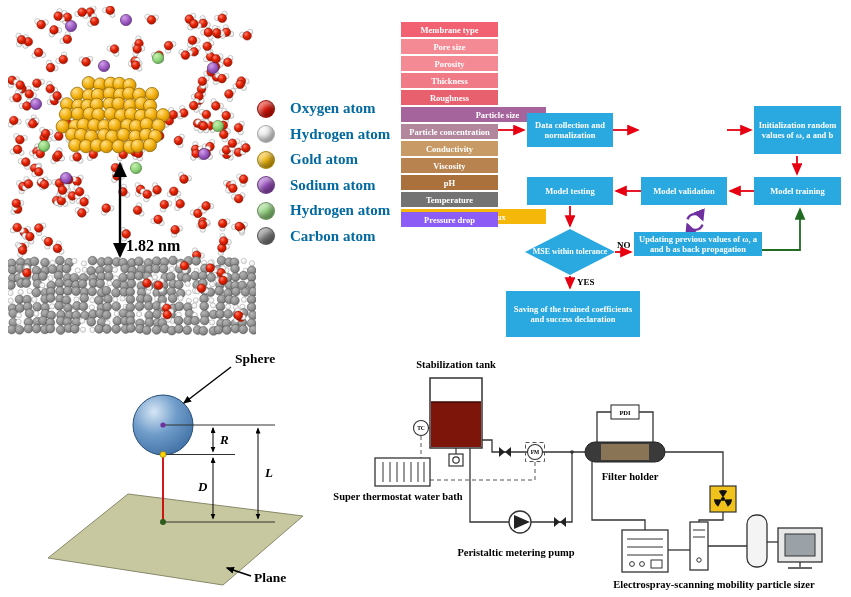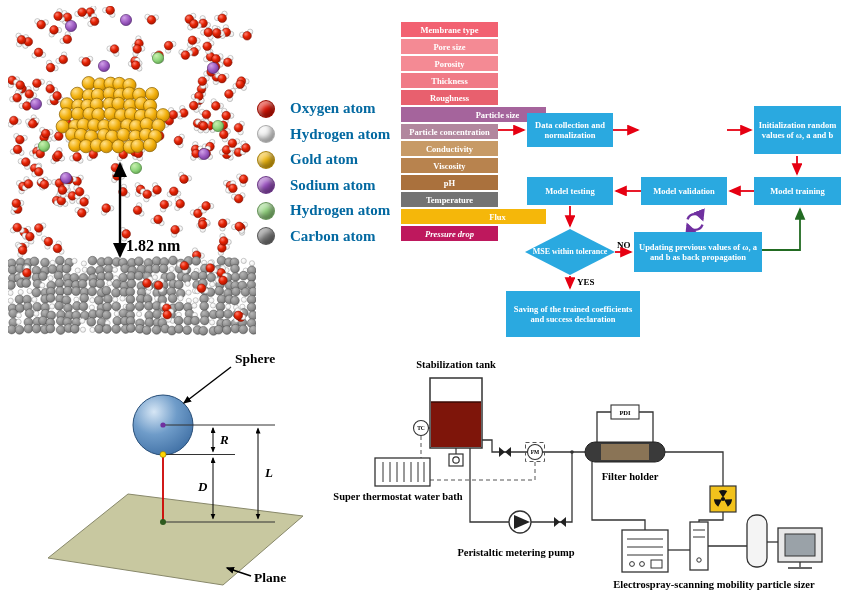--- a/index.html
+++ b/index.html
@@ -1038,29 +1038,29 @@
   <div class="param" style="top: 56px; background: rgb(244, 138, 148);">Porosity</div>
   <div class="param" style="top: 73px; background: rgb(240, 122, 134);">Thickness</div>
   <div class="param" style="top: 90px; background: rgb(232, 96, 110);">Roughness</div>
   <div class="param" style="top: 107px; background: rgb(165, 100, 156); padding-left: 48px;">Particle size</div>
   <div class="param" style="top: 124px; background: rgb(178, 135, 158);">Particle concentration</div>
   <div class="param" style="top: 141px; background: rgb(199, 154, 102);">Conductivity</div>
   <div class="param" style="top: 158px; background: rgb(184, 131, 78);">Viscosity</div>
   <div class="param" style="top: 175px; background: rgb(170, 113, 61);">pH</div>
   <div class="param" style="top: 192px; background: #737373;">Temperature</div>
   <div class="param" style="top: 209px; background: rgb(245, 183, 10); padding-left: 48px;">Flux</div>
-  <div class="param" style="top: 226px; background: #be185d; font-style: italic;">Pressure drop</div>
+  <div class="param" style="top: 212px; background: #8b5cf6;">Pressure drop</div>
 
   <div class="fbox" style="left:527px;top:113px;width:86px;height:34px">Data collection and normalization</div>
   <div class="fbox" style="left:754px;top:106px;width:87px;height:48px">Initialization random values of ω, a and b</div>
   <div class="fbox" style="left:754px;top:177px;width:87px;height:28px">Model training</div>
   <div class="fbox" style="left:641px;top:177px;width:86px;height:28px">Model validation</div>
   <div class="fbox" style="left:527px;top:177px;width:86px;height:28px">Model testing</div>
   <div class="dlabel" style="left:532px;top:240px;width:76px;height:24px">MSE within tolerance</div>
-  <div class="fbox" style="left:634px;top:232px;width:128px;height:40px">Updating previous values of ω, a and b as back propagation</div>
+  <div class="fbox" style="left:634px;top:232px;width:128px;height:24px">Updating previous values of ω, a and b as back propagation</div>
   <div class="fbox" style="left:506px;top:291px;width:134px;height:46px">Saving of the trained coefficients and success declaration</div>
   <div class="branch" style="left:617px;top:240px">NO</div>
   <div class="branch" style="left:577px;top:277px">YES</div>
 
   <svg style="left:30px;top:348px;" width="300" height="249" viewBox="0 0 300 249">
     <defs>
       <radialGradient id="gBlue" cx="0.35" cy="0.28" r="0.95">
         <stop offset="0" stop-color="#d6e6f5"></stop>
           <stop offset="0.4" stop-color="#6f9cc9"></stop>
           <stop offset="1" stop-color="#2d5e96"></stop>

